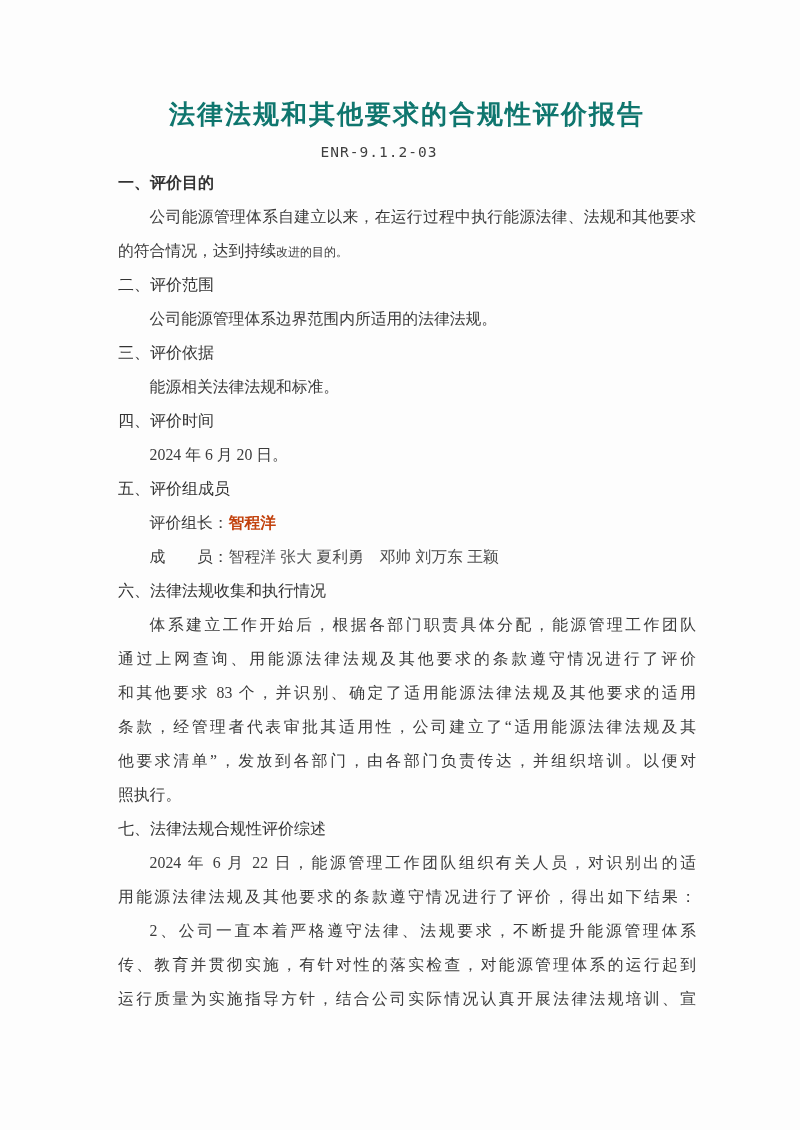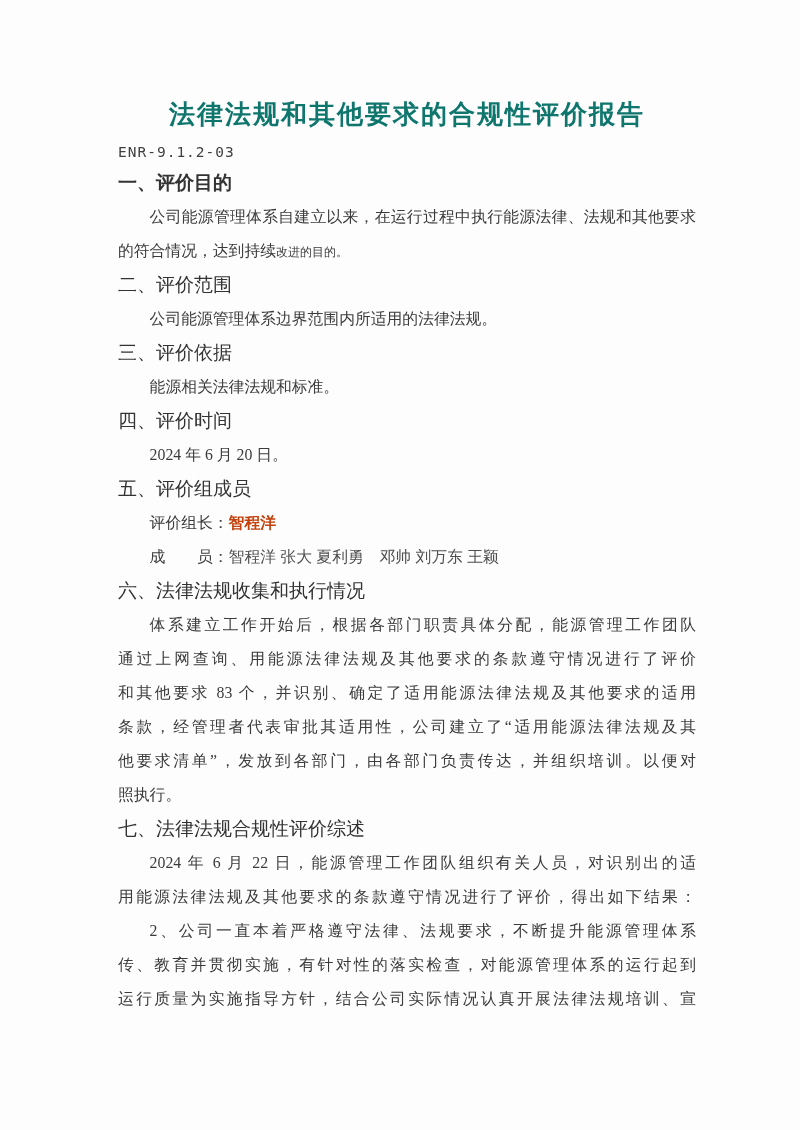--- a/index.html
+++ b/index.html
@@ -12,33 +12,33 @@
   }
   .page{position:relative;width:800px;height:1130px;}
   .doc-title{
     position:absolute;top:95px;left:118px;width:578px;
     text-align:center;
     font-size:26px;font-weight:bold;color:#0f766e;
     letter-spacing:2px;line-height:40px;
   }
   .doc-code{
     position:absolute;top:140px;left:118px;width:522px;
-    text-align:left;
+    text-align:center;
     font-family:"DejaVu Sans Mono","Liberation Mono",monospace;
     font-size:14.5px;color:#3f3f3f;letter-spacing:1px;line-height:24px;
   }
   .doc-body{
     position:absolute;top:166px;left:118px;width:578px;
     font-size:15.8px;
   }
   .ln{height:34px;line-height:34px;overflow:hidden;}
   .ind{text-indent:2em;}
   .jst{text-align:justify;}
   .jst::after{content:"";display:inline-block;width:100%;}
-  .hd{font-size:19px;color:#333333;}
+  .hd{font-size:16px;color:#333333;}
   .hd-bold{font-weight:bold;}
   .small-run{font-size:12px;}
   .leader-name{font-weight:bold;color:#c2410c;}
   .member-names{font-family:"Liberation Sans","DejaVu Sans",sans-serif;color:#4f4f4f;margin-top:32px;}
 </style>
 </head>
 <body>
 
 <div class="page">
 

